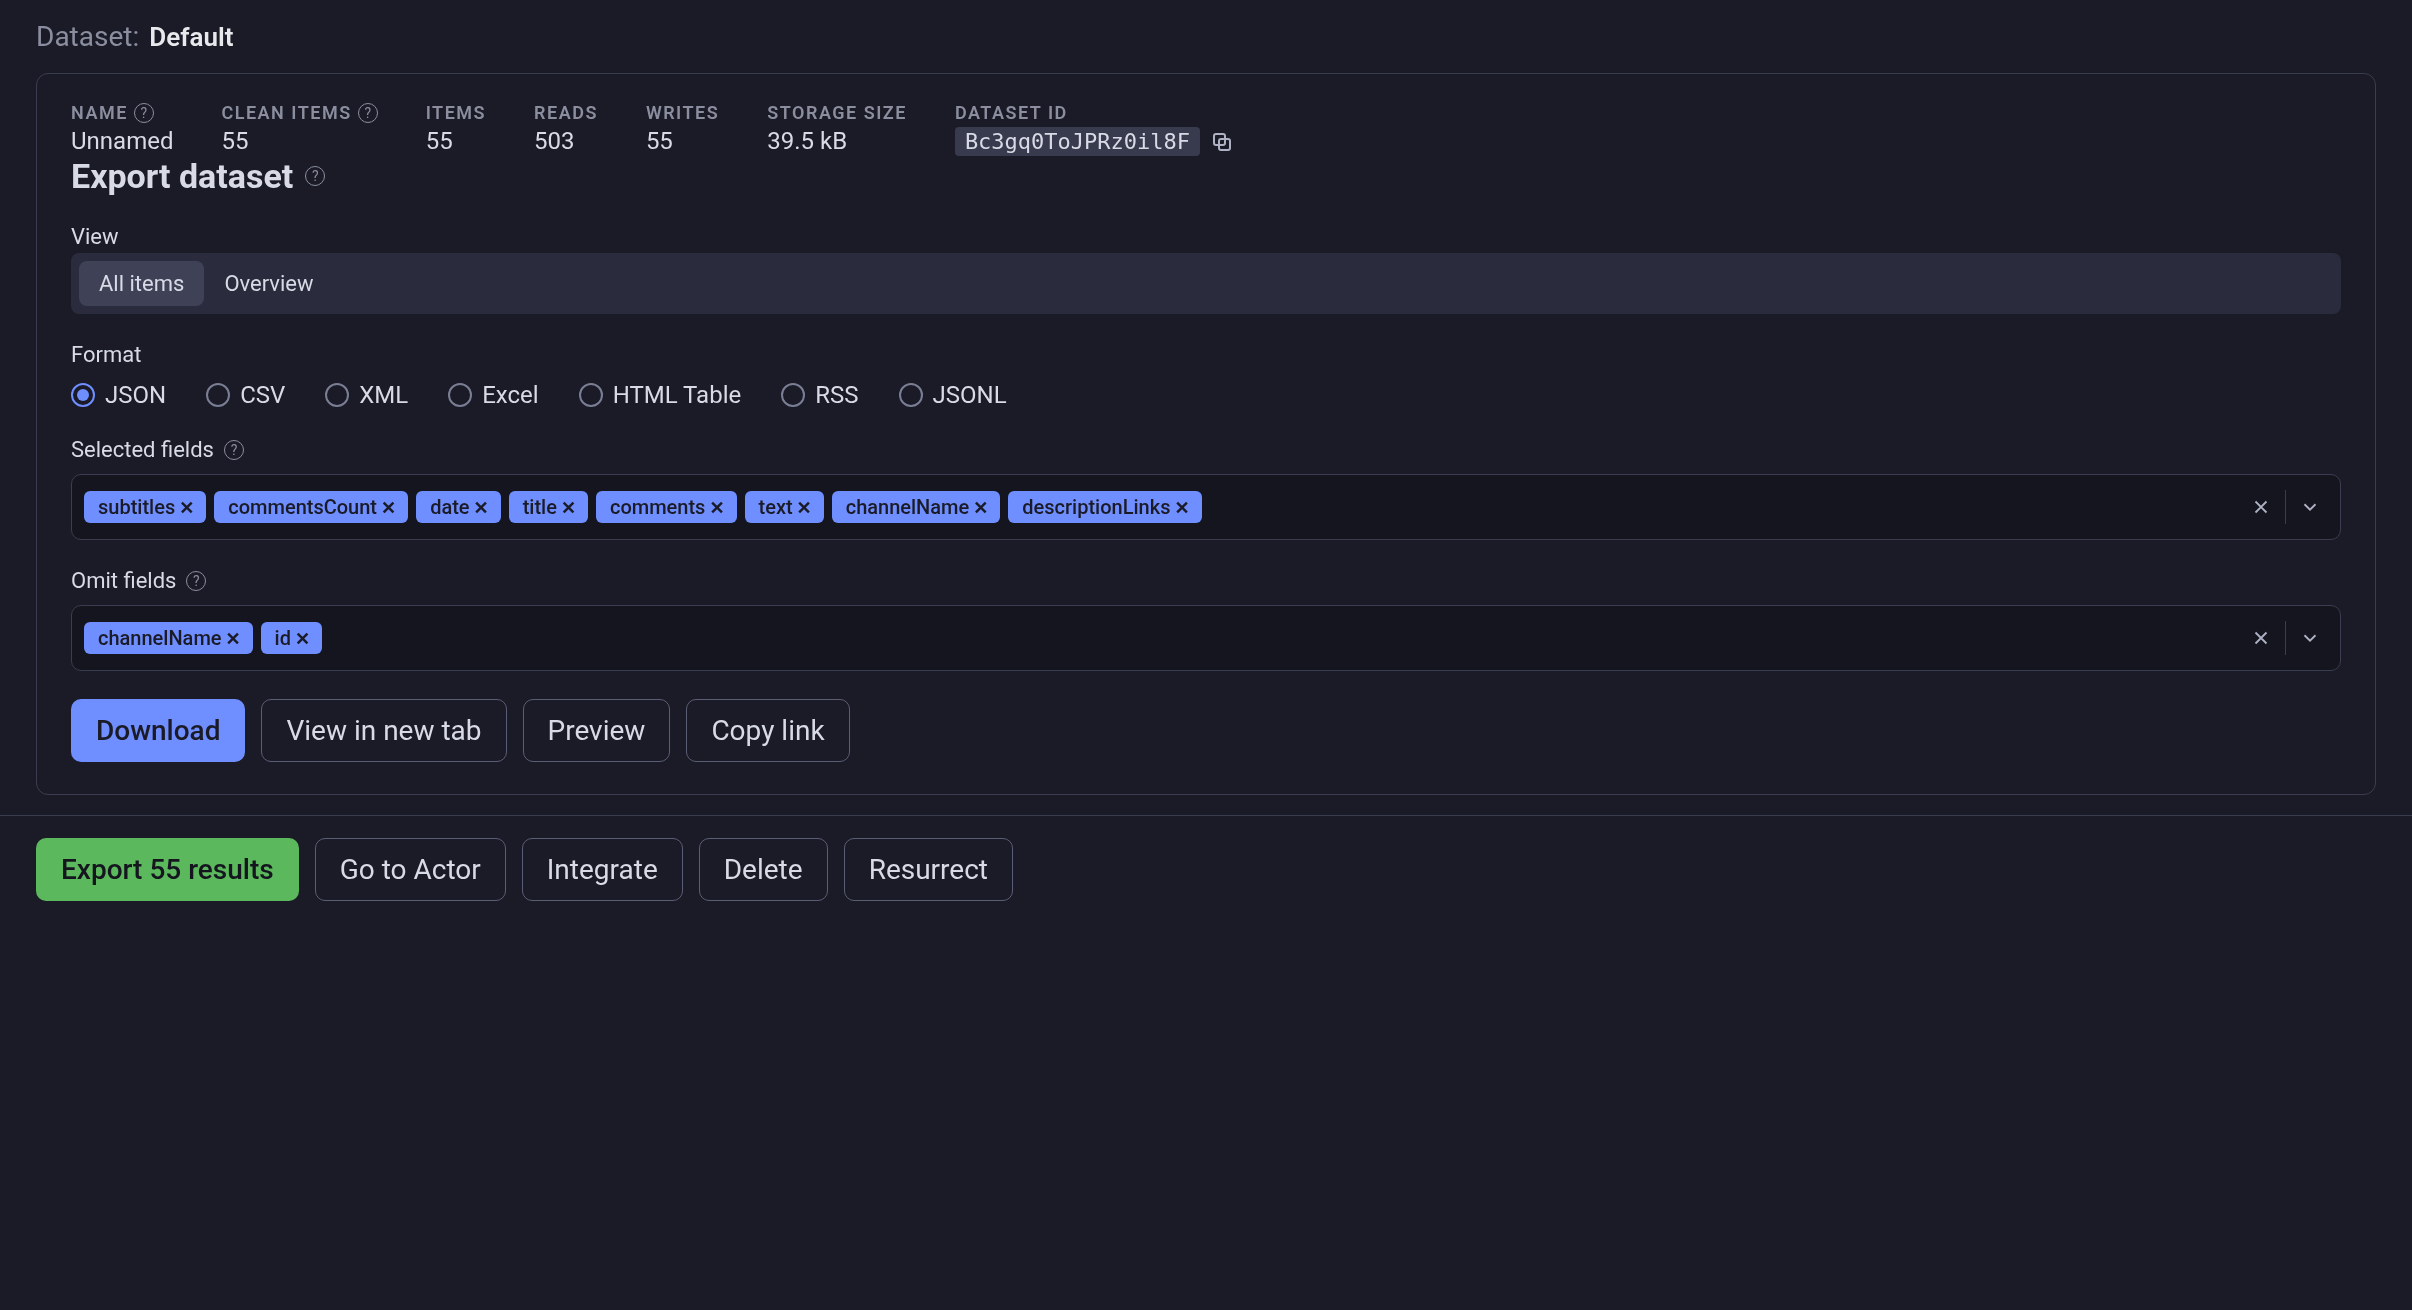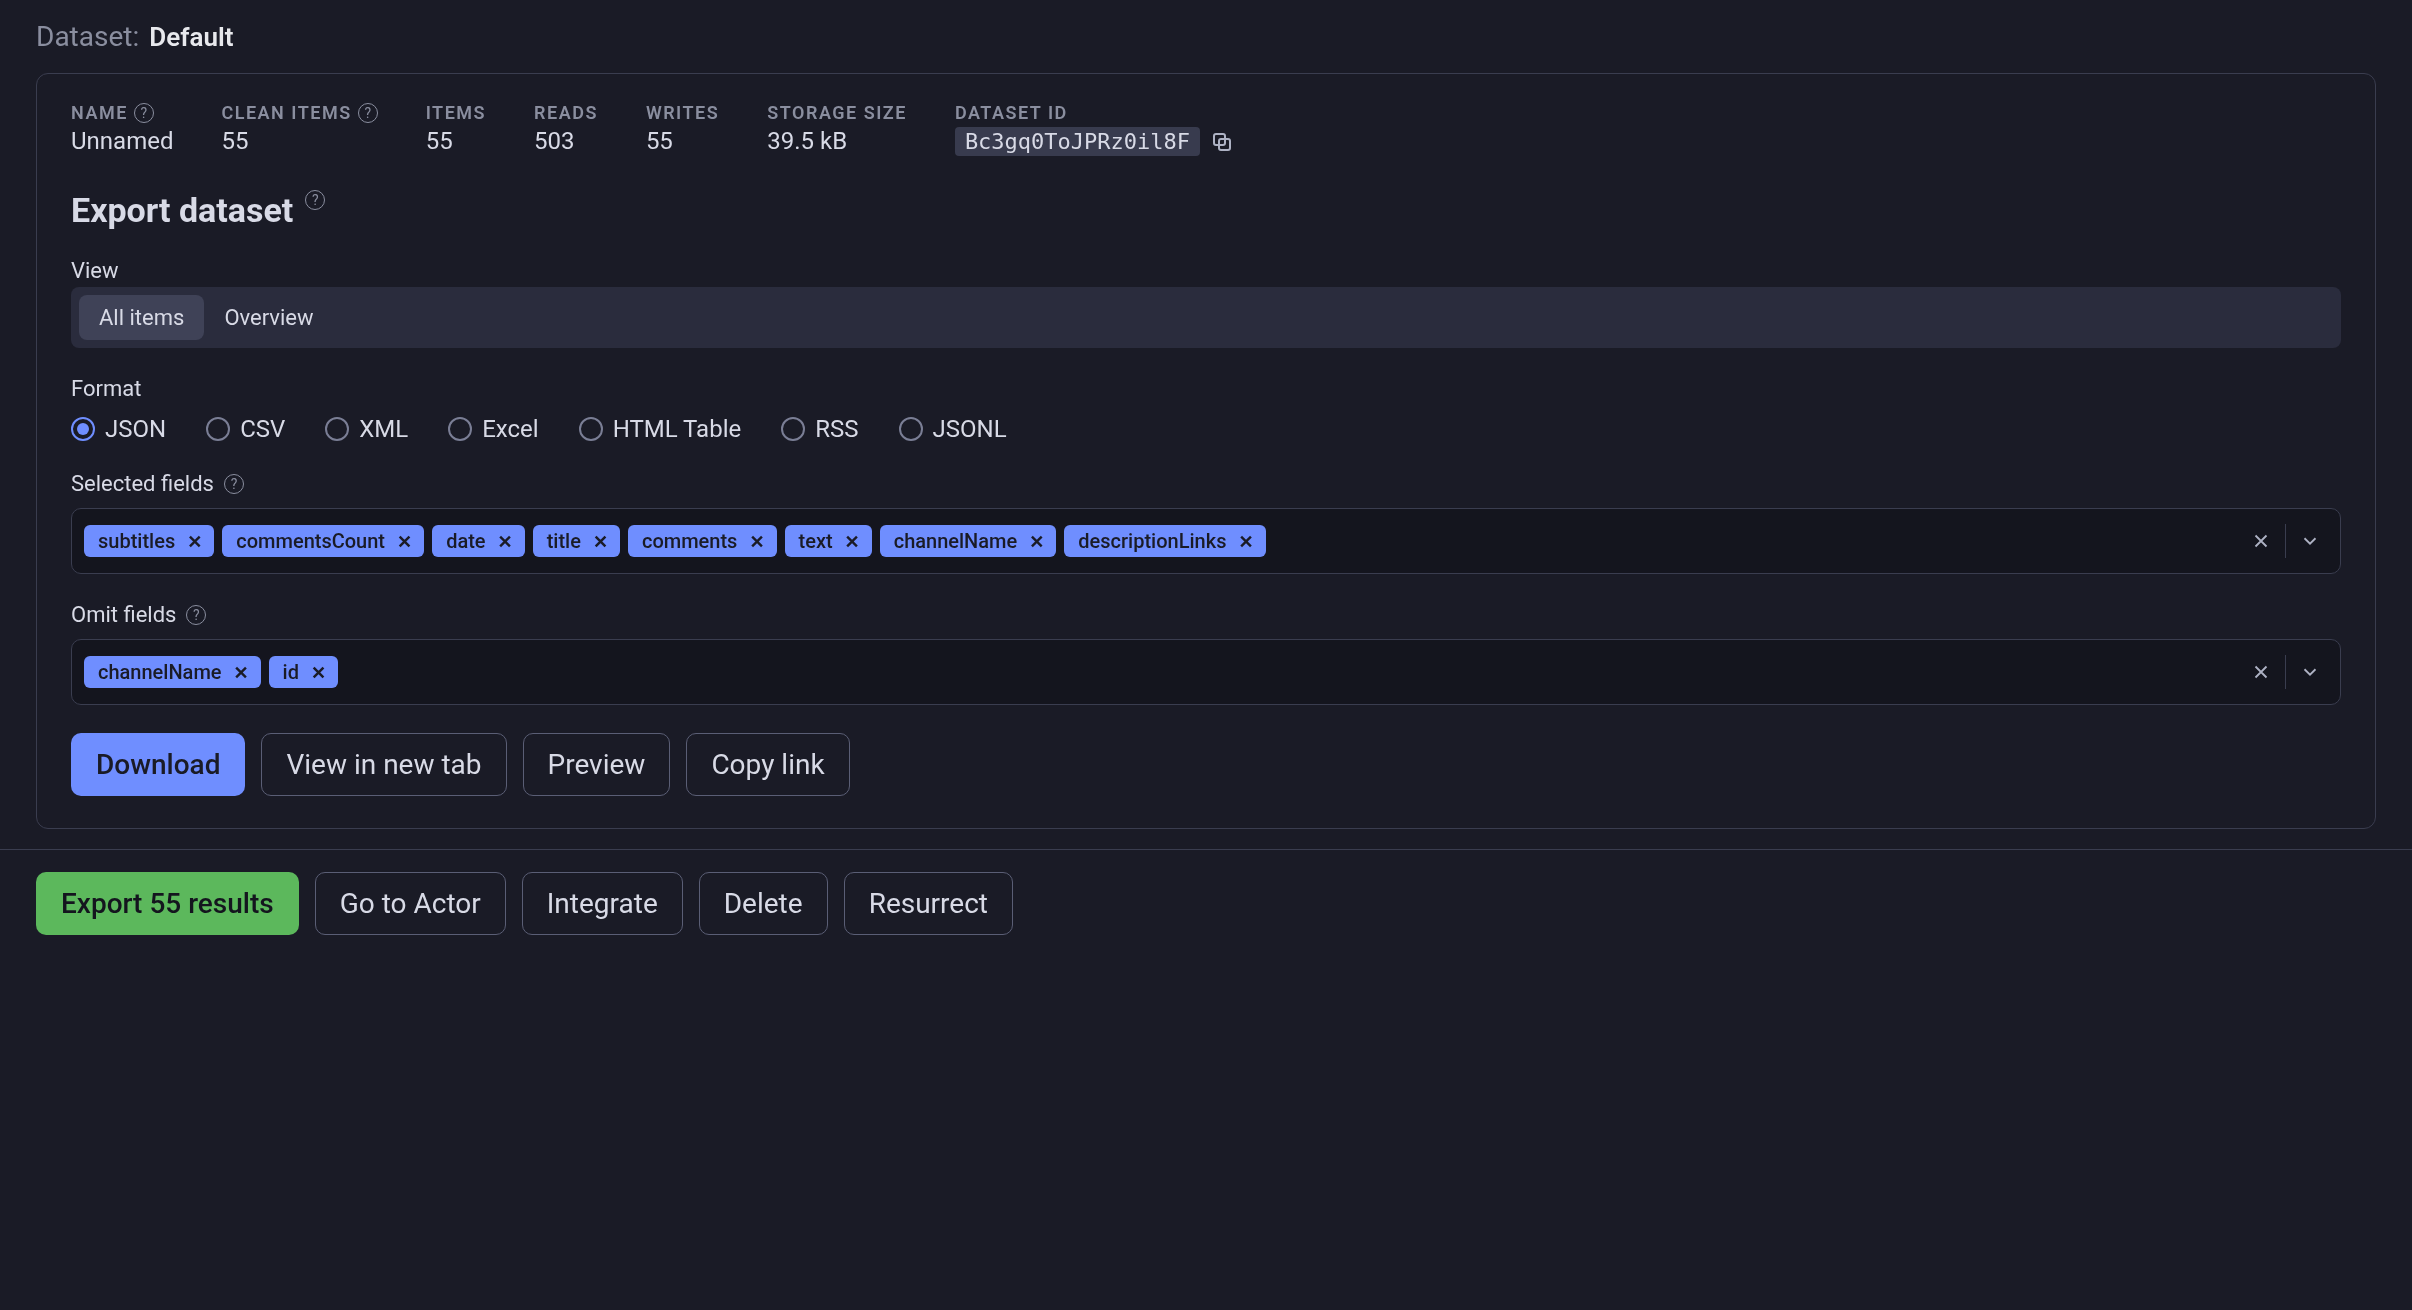--- a/index.html
+++ b/index.html
@@ -60,23 +60,22 @@
     border-radius: 4px;
     font-family: "SFMono-Regular", Consolas, monospace;
     font-size: 22px;
     color: #d8dae6;
   }
   .copy-icon { cursor: pointer; color: #aeb2c4; display:inline-flex;}
   .section-title {
     font-size: 34px;
     font-weight: 700;
     color: #d8dae6;
-    margin-top: 34px;
-    display: flex;
-    align-items: flex-start;
+    display: flex;
+    align-items: center;
     gap: 12px;
   }
   .field-label {
     font-size: 22px;
     color: #d8dae6;
     margin-top: 28px;
     display: flex;
     align-items: center;
     gap: 10px;
   }
@@ -125,21 +124,20 @@
   }
   .tags-wrap { flex:1; display:flex; flex-wrap:wrap; gap:8px;}
   .tag {
     background: #6f8eff;
     color: #1a1b26;
     padding: 4px 8px 4px 14px;
     border-radius: 6px;
     font-size: 20px;
     display: inline-flex;
     align-items: center;
-    gap: 8px;
     font-weight: 500;
   }
   .tag-x { cursor:pointer; font-size:18px; padding:0 4px; font-weight:600;}
   .ms-controls { display:flex; align-items:center; gap:0;}
   .ms-btn { width:44px; height:44px; display:flex; align-items:center; justify-content:center; color:#aeb2c4; cursor:pointer;}
   .ms-divider { width:1px; height:34px; background:#3a3d4f; margin:0 2px;}
   .adv-row {
     display: flex;
     align-items: center;
     gap: 8px;

